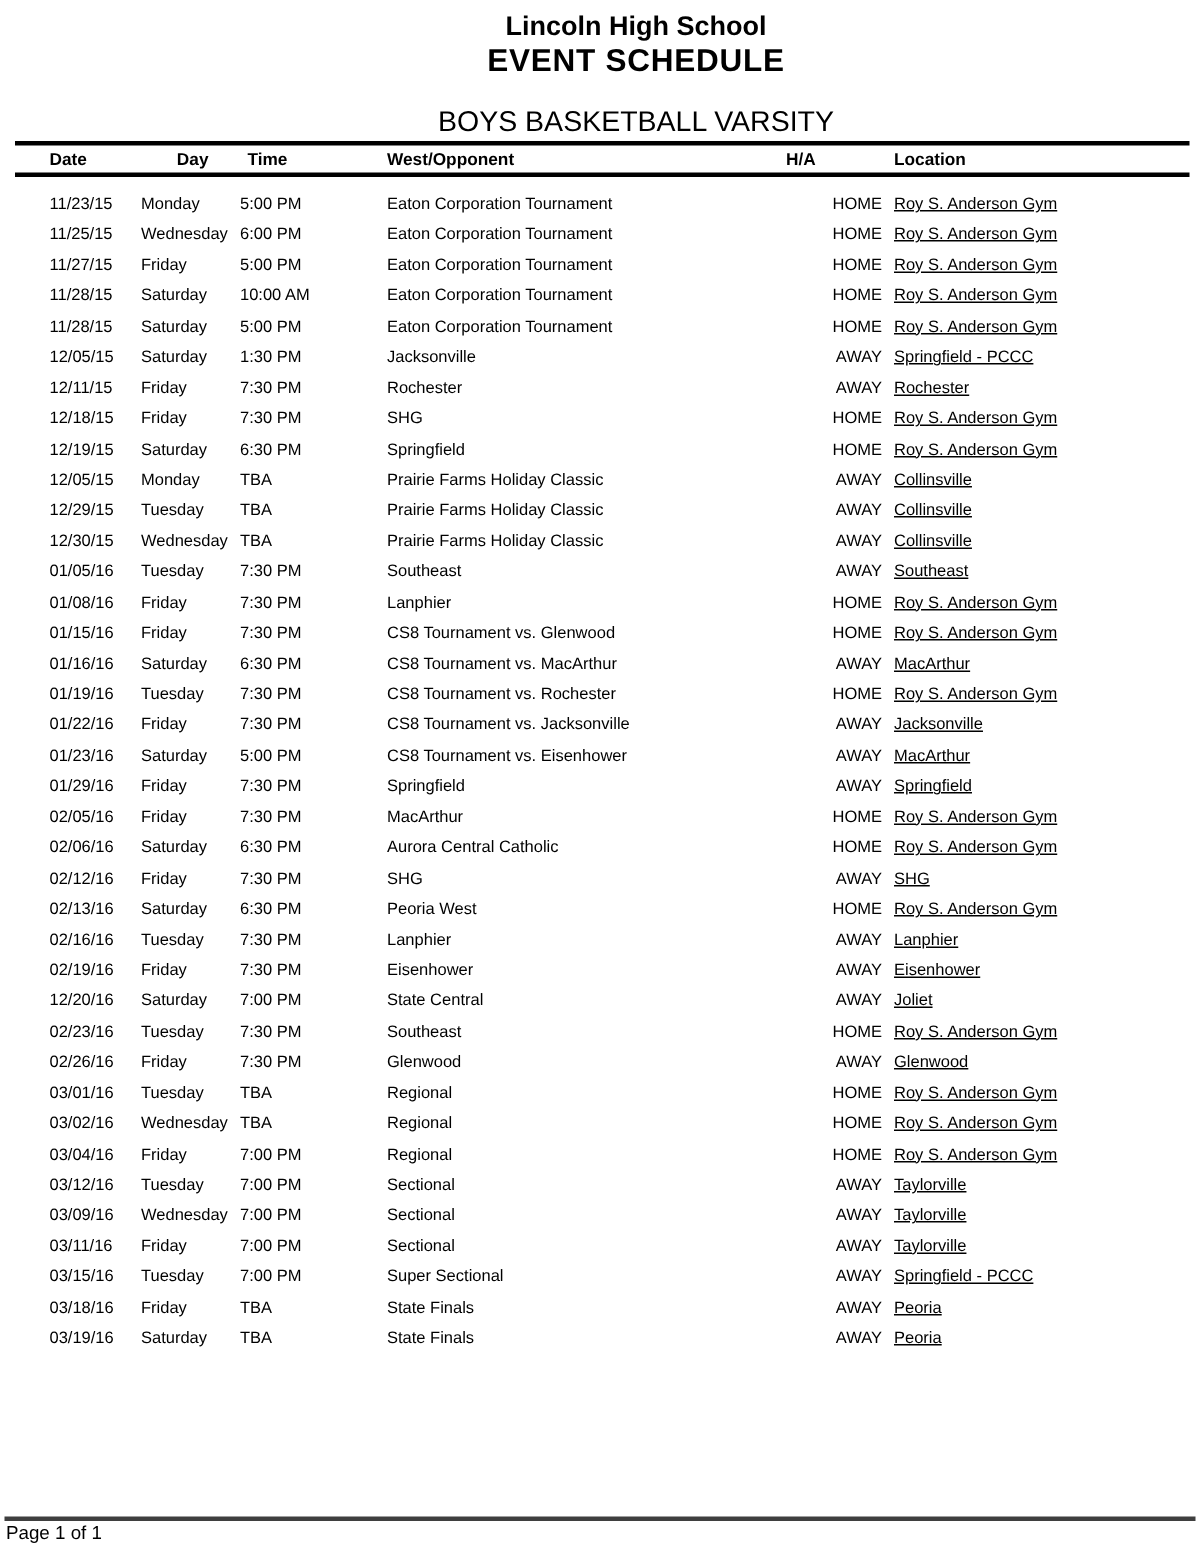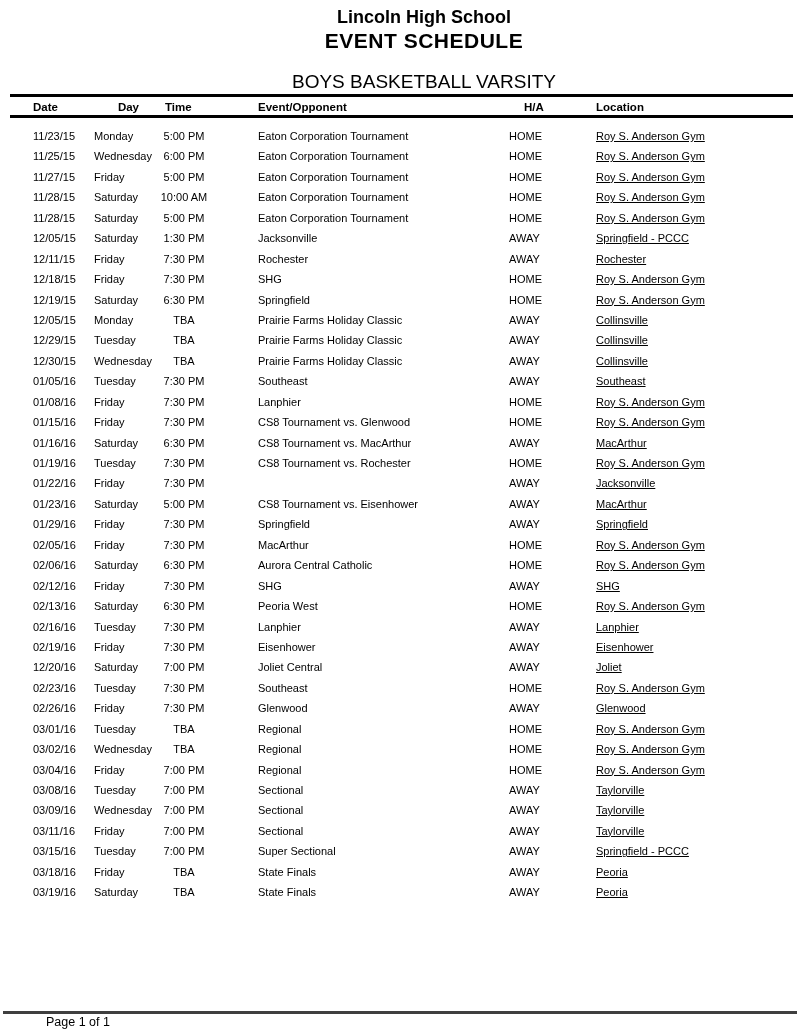--- a/index.html
+++ b/index.html
@@ -94,58 +94,57 @@
     font-size: 11px;
   }
   .cell {
     position: absolute;
     top: 0;
     white-space: nowrap;
     line-height: 20.45px;
   }
   .c-date  { left: 33px; }
   .c-day   { left: 94px; }
-  .c-time  { left: 144px; width: 80px; text-align: center; }
+  .c-time  { left: 160px; width: 80px; }
   .c-event { left: 258px; }
-  .c-ha    { left: 509px; width: 60px; text-align: left; }
+  .c-ha    { left: 528px; width: 60px; text-align: right; }
   .c-loc   { left: 596px; text-decoration: underline; }
 
   
   .footer-rule {
     position: absolute;
     top: 1011px;
     left: 3px;
     width: 794px;
     height: 2.5px;
     background: #3f3f3f;
   }
   .footer-text {
     position: absolute;
     top: 1015px;
     left: 4px;
     font-size: 12.5px;
-    margin-left: 42px;
   }
 </style>
 </head>
 <body>
 
 <div class="page">
 
   <div class="title title-school">Lincoln High School</div>
   <div class="title title-main">EVENT SCHEDULE</div>
   <div class="title title-sub">BOYS BASKETBALL VARSITY</div>
 
   <div class="rule rule-top"></div>
 
   <div class="thead">
     <span class="h-date">Date</span>
     <span class="h-day">Day</span>
     <span class="h-time">Time</span>
-    <span class="h-event">Event/Opponent</span>
+    <span class="h-event">West/Opponent</span>
     <span class="h-ha">H/A</span>
     <span class="h-loc">Location</span>
   </div>
 
   <div class="rule rule-mid"></div>
 
   <div class="rows">
       <div class="row">
         <span class="cell c-date">11/23/15</span>
         <span class="cell c-day">Monday</span>
@@ -279,20 +278,21 @@
         <span class="cell c-day">Tuesday</span>
         <span class="cell c-time">7:30 PM</span>
         <span class="cell c-event">CS8 Tournament vs. Rochester</span>
         <span class="cell c-ha">HOME</span>
         <span class="cell c-loc">Roy S. Anderson Gym</span>
       </div>
       <div class="row">
         <span class="cell c-date">01/22/16</span>
         <span class="cell c-day">Friday</span>
         <span class="cell c-time">7:30 PM</span>
+        <span class="cell c-event">CS8 Tournament vs. Jacksonville</span>
         <span class="cell c-ha">AWAY</span>
         <span class="cell c-loc">Jacksonville</span>
       </div>
       <div class="row">
         <span class="cell c-date">01/23/16</span>
         <span class="cell c-day">Saturday</span>
         <span class="cell c-time">5:00 PM</span>
         <span class="cell c-event">CS8 Tournament vs. Eisenhower</span>
         <span class="cell c-ha">AWAY</span>
         <span class="cell c-loc">MacArthur</span>
@@ -350,21 +350,21 @@
         <span class="cell c-day">Friday</span>
         <span class="cell c-time">7:30 PM</span>
         <span class="cell c-event">Eisenhower</span>
         <span class="cell c-ha">AWAY</span>
         <span class="cell c-loc">Eisenhower</span>
       </div>
       <div class="row">
         <span class="cell c-date">12/20/16</span>
         <span class="cell c-day">Saturday</span>
         <span class="cell c-time">7:00 PM</span>
-        <span class="cell c-event">Joliet Central</span>
+        <span class="cell c-event">State Central</span>
         <span class="cell c-ha">AWAY</span>
         <span class="cell c-loc">Joliet</span>
       </div>
       <div class="row">
         <span class="cell c-date">02/23/16</span>
         <span class="cell c-day">Tuesday</span>
         <span class="cell c-time">7:30 PM</span>
         <span class="cell c-event">Southeast</span>
         <span class="cell c-ha">HOME</span>
         <span class="cell c-loc">Roy S. Anderson Gym</span>
@@ -395,21 +395,21 @@
       </div>
       <div class="row">
         <span class="cell c-date">03/04/16</span>
         <span class="cell c-day">Friday</span>
         <span class="cell c-time">7:00 PM</span>
         <span class="cell c-event">Regional</span>
         <span class="cell c-ha">HOME</span>
         <span class="cell c-loc">Roy S. Anderson Gym</span>
       </div>
       <div class="row">
-        <span class="cell c-date">03/08/16</span>
+        <span class="cell c-date">03/12/16</span>
         <span class="cell c-day">Tuesday</span>
         <span class="cell c-time">7:00 PM</span>
         <span class="cell c-event">Sectional</span>
         <span class="cell c-ha">AWAY</span>
         <span class="cell c-loc">Taylorville</span>
       </div>
       <div class="row">
         <span class="cell c-date">03/09/16</span>
         <span class="cell c-day">Wednesday</span>
         <span class="cell c-time">7:00 PM</span>

